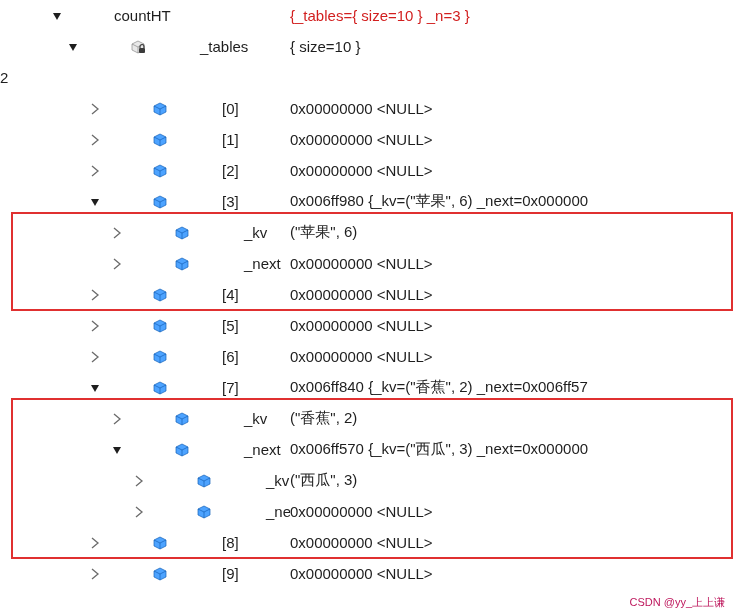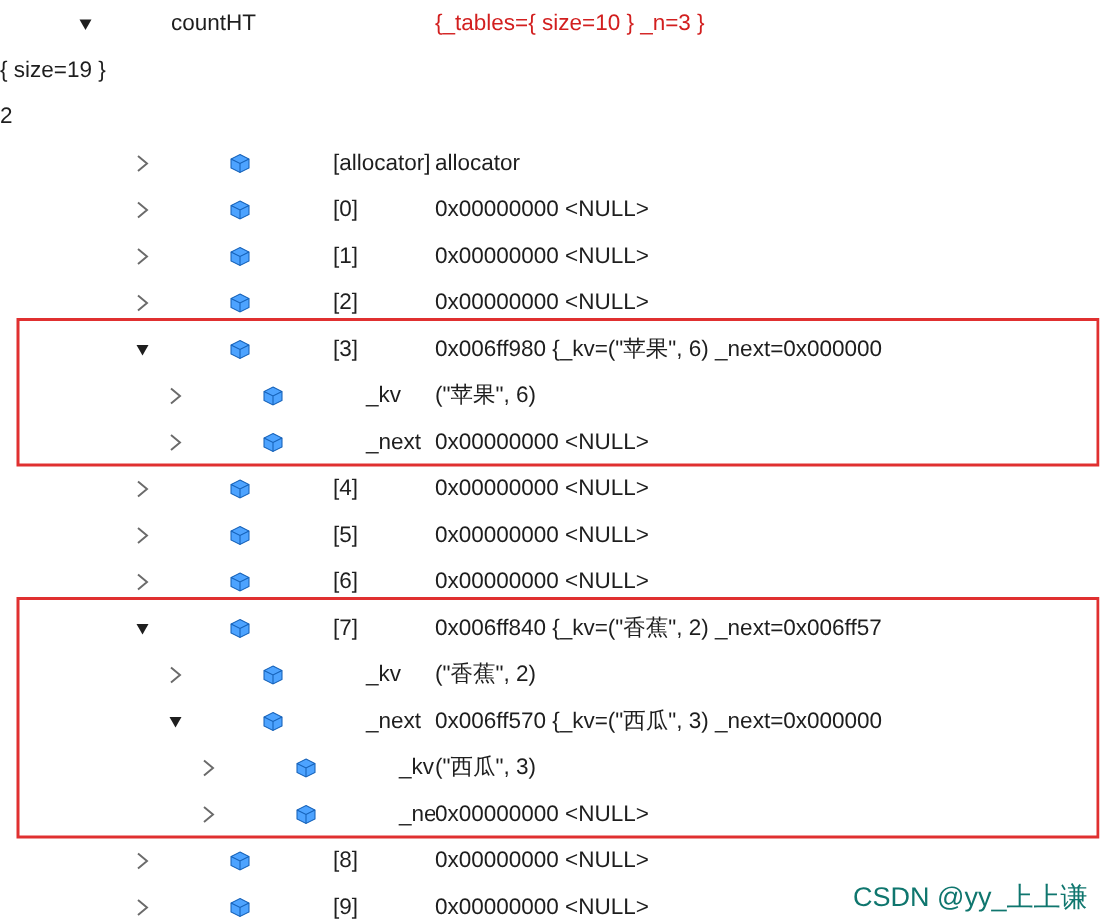--- a/index.html
+++ b/index.html
@@ -57,22 +57,22 @@
   }
   .highlight-box {
     position: absolute;
     border: 2px solid #e03030;
     pointer-events: none;
   }
   .watermark {
     position: absolute;
     bottom: 4px;
     right: 8px;
-    color: #0f766e;
-    font-size: 18px;
+    color: #be185d;
+    font-size: 11px;
     pointer-events: none;
   }
   svg { display:block; }
 </style>
 </head>
 <body>
 
 <svg width="0" height="0" style="position:absolute">
   <defs>
     <g id="exp-closed">
@@ -105,41 +105,38 @@
         <span class="expander open">
           <svg width="14" height="14" viewBox="0 0 14 14">
             <use href="#exp-open"></use>
           </svg>
         </span>
         <span>countHT</span>
       </div>
       <div class="value-col red">{_tables={ size=10 } _n=3 }</div>
     </div>
     <div class="row">
-      <div class="value-col">{ size=19 }</div>
+      <div class="name-col">
+        <span class="spacer" style="width: 18px;"></span>
+        <span class="expander open">
+          <svg width="14" height="14" viewBox="0 0 14 14">
+            <use href="#exp-open"></use>
+          </svg>
+        </span>
+        <span class="icon">
+          <svg width="16" height="16" viewBox="0 0 16 16">
+            <use href="#cube-lock"></use>
+          </svg>
+        </span>
+        <span>_tables</span>
+      </div>
+      <div class="value-col">{ size=10 }</div>
     </div>
     <div class="row">
       <div class="value-col">2</div>
-    </div>
-    <div class="row">
-      <div class="name-col">
-        <span class="spacer" style="width: 40px;"></span>
-        <span class="expander">
-          <svg width="14" height="14" viewBox="0 0 14 14">
-            <use href="#exp-closed"></use>
-          </svg>
-        </span>
-        <span class="icon">
-          <svg width="16" height="16" viewBox="0 0 16 16">
-            <use href="#cube-field"></use>
-          </svg>
-        </span>
-        <span>[allocator]</span>
-      </div>
-      <div class="value-col">allocator</div>
     </div>
     <div class="row">
       <div class="name-col">
         <span class="spacer" style="width: 40px;"></span>
         <span class="expander">
           <svg width="14" height="14" viewBox="0 0 14 14">
             <use href="#exp-closed"></use>
           </svg>
         </span>
         <span class="icon">

